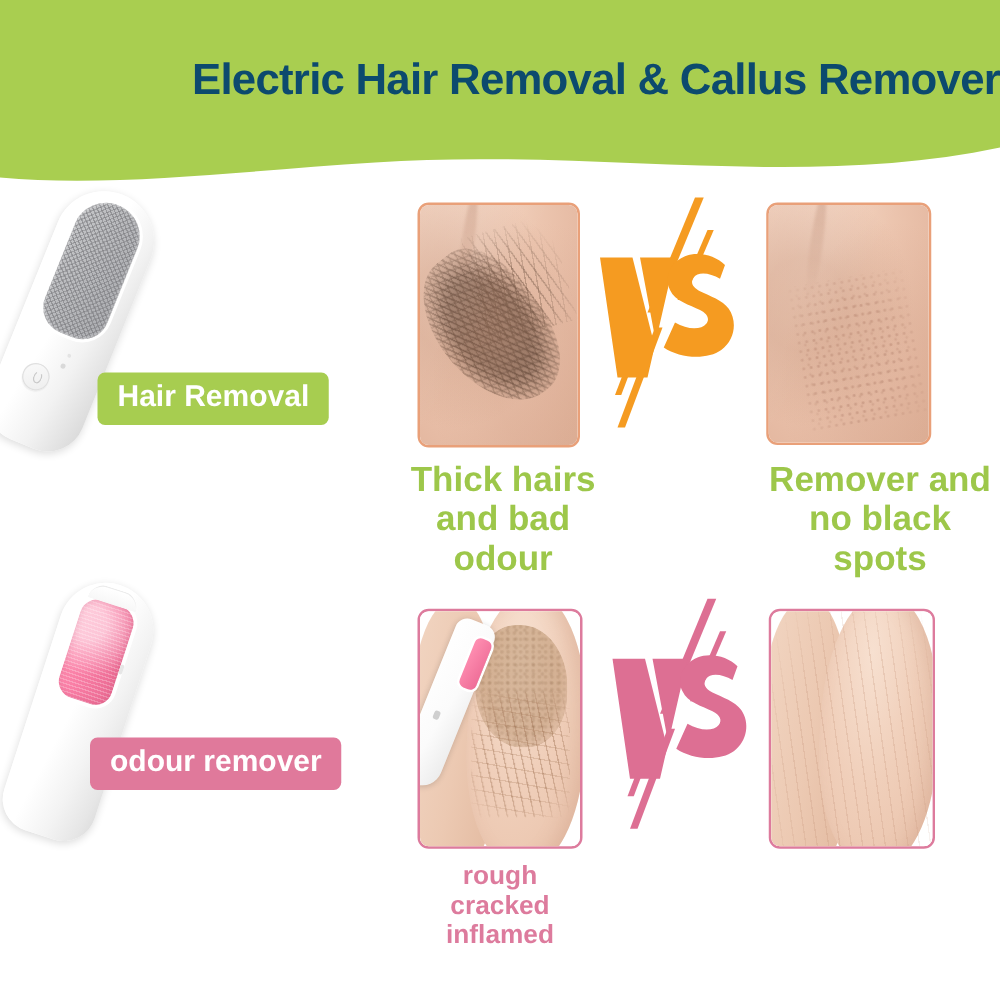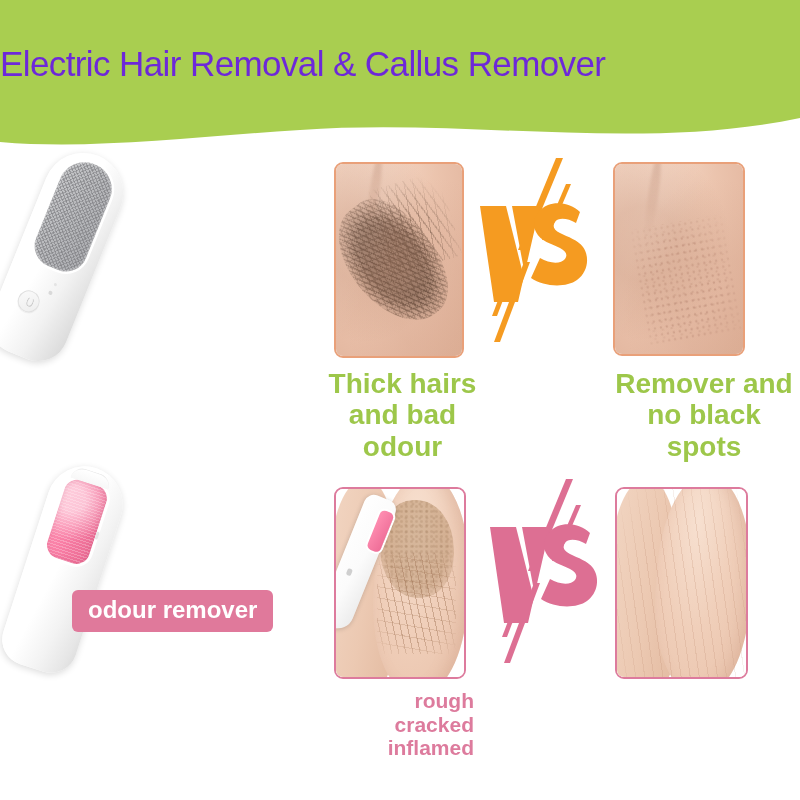--- a/index.html
+++ b/index.html
@@ -22,24 +22,24 @@
     left: 0; top: 0;
     width: 800px;
     height: 170px;
     overflow: hidden;
   }
   .header-banner svg { display: block; }
   .header-title {
     position: absolute;
     left: 0; top: 44px;
     width: 800px;
-    text-align: left;
-    color: #6d28d9;
+    text-align: right;
+    color: #0c4a6e;
     font-size: 35px;
-    font-weight: normal;
+    font-weight: bold;
     letter-spacing: -0.6px;
     white-space: nowrap;
     font-family: "Liberation Sans", sans-serif;
   }
 
   
   .section { position: absolute; left: 0; width: 800px; }
   .section-top { top: 140px; height: 300px; }
   .section-bottom { top: 445px; height: 340px; }
 
@@ -370,20 +370,21 @@
   <div class="section section-top">
 
     <div class="device-area">
       <div class="hr-device">
         <div class="hr-body"></div>
         <div class="hr-head"></div>
         <div class="hr-led2"></div>
         <div class="hr-led"></div>
         <div class="hr-btn"></div>
       </div>
+      <div class="pill pill-green">Hair Removal</div>
     </div>
 
     <div class="compare">
 
       <div class="photo photo-orange" style="left:14px; top:22px; width:130px; height:196px;">
         <div class="photo-inner">
           <div class="skin-base"></div>
           <div class="crease"></div>
           <div class="hair-mass"></div>
           <div class="hair-wisps"></div>
@@ -443,21 +444,21 @@
           <div class="leg"></div>
           <div class="sole"></div>
           <div class="callus-patch"></div>
           <div class="callus-cracks"></div>
           <div class="mini-device">
             <div class="mini-roller"></div>
             <div class="mini-slot"></div>
           </div>
         </div>
       </div>
-      <div class="caption caption-pink" style="left:6px; top:244px; width:148px;text-align:right;">rough
+      <div class="caption caption-pink" style="left:6px; top:244px; width:148px;">rough
 cracked
 inflamed</div>
 
       <div class="vs" style="left:168px; top:30px;">
         <svg width="120" height="200" viewBox="0 0 120 200" xmlns="http://www.w3.org/2000/svg">
           <g fill="#dd6f93">
             <path d="M78,4 L40,96 L47,96 L85,4 Z"></path>
             <path d="M88,30 L64,86 L69,86 L93,30 Z"></path>
             <path d="M46,108 L16,188 L22,188 L52,108 Z"></path>
             <path d="M33,112 L14,162 L19,162 L38,112 Z"></path>

